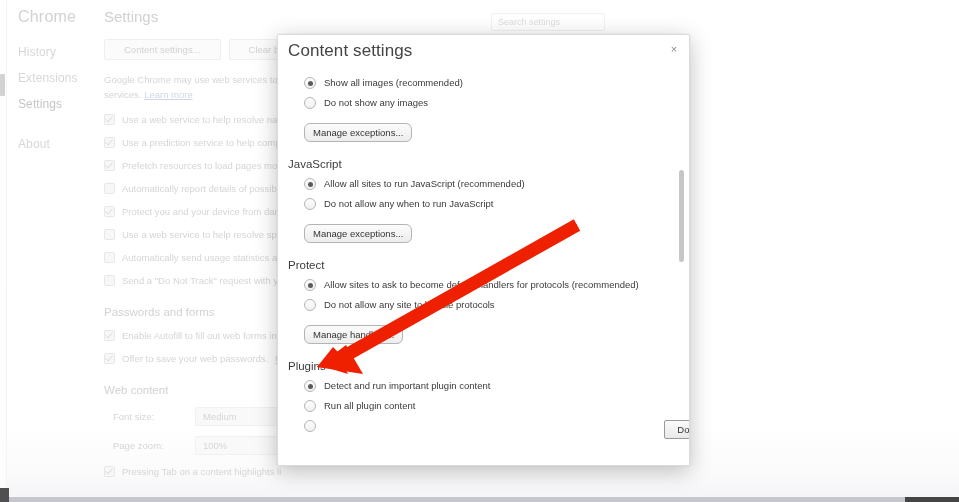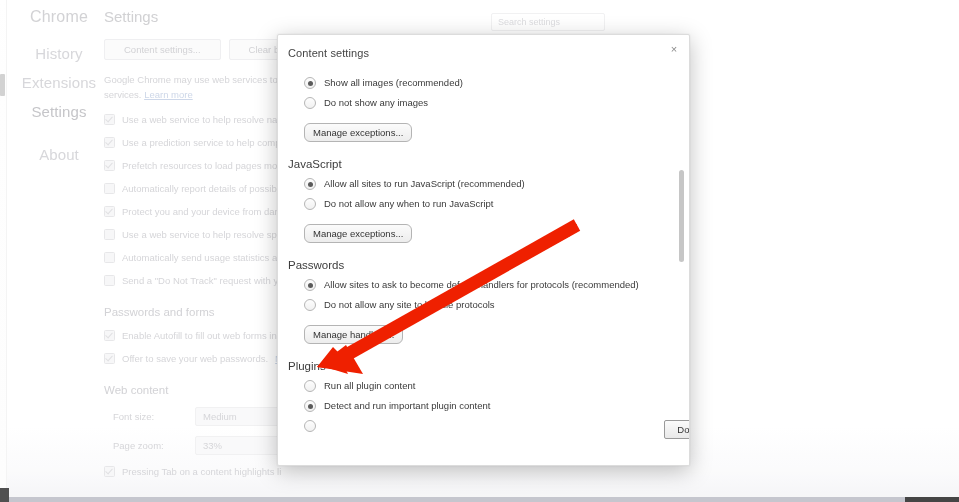--- a/index.html
+++ b/index.html
@@ -30,25 +30,25 @@
   }
   #bottom-dark-right{
     position:absolute;left:905px;top:497px;width:54px;height:5px;
     background:#1d1d1d;
   }
   #bottom-dark-left{
     position:absolute;left:0px;top:488px;width:9px;height:14px;
     background:#2a2a2a;
   }
 
-  .sidebar{position:absolute;left:18px;top:8px;width:82px;text-align:center;}
+  .sidebar{position:absolute;left:18px;top:8px;width:82px;}
   .brand{
     font-size:16px;color:#c9c9cc;letter-spacing:.2px;margin-bottom:19px;
   }
-  .nav-item{font-size:15px;color:#cfcfd3;margin-bottom:12px;letter-spacing:.1px;}
+  .nav-item{font-size:12px;color:#cfcfd3;margin-bottom:12px;letter-spacing:.1px;}
   .nav-item.active{color:#b9b9bd;}
   .nav-gap{height:14px;}
 
   .content{position:absolute;left:104px;top:8px;width:420px;}
   .page-title{font-size:15px;color:#c7c7ca;margin:0 0 14px 0;font-weight:400;}
   .btn-row{display:flex;gap:8px;margin-bottom:12px;}
   .ghost-btn{
     font-size:9.5px;color:#c9c9cd;border:1px solid #ececee;background:#fafafa;
     border-radius:2px;padding:4px 19px;white-space:nowrap;
   }
@@ -79,21 +79,21 @@
 
   
   #overlay{position:absolute;left:0;top:0;width:959px;height:502px;background:rgba(255,255,255,0.18);}
   #dialog{
     position:absolute;left:277px;top:34px;width:411px;height:430px;
     background:#ffffff;border:1px solid #dcdcdc;border-radius:2px;
     box-shadow:0 5px 22px rgba(0,0,0,0.25), 0 0 0 1px rgba(0,0,0,0.02);
     overflow:hidden;
   }
   #dlg-title{
-    position:absolute;left:10px;top:12px;font-size:11px;color:#444;letter-spacing:.1px;
+    position:absolute;left:10px;top:6px;font-size:17px;color:#444;letter-spacing:.1px;
   }
   #dlg-close{
     position:absolute;right:8px;top:7px;width:14px;height:14px;
     font-size:11px;color:#8a8a8a;text-align:center;line-height:14px;cursor:pointer;
   }
   #dlg-body{
     position:absolute;left:0;top:30px;width:466px;height:368px;overflow:hidden;
   }
   .dlg-inner{padding:2px 18px 0 10px;}
   .grp-head{font-size:11.5px;color:#3c3c3c;margin:14px 0 8px 0;}
@@ -209,21 +209,21 @@
     <div class="field-row">
       <span class="field-label">Font size:</span>
       <span class="select-box">
         <span>Medium</span>
         <span class="caret">▾</span>
       </span>
     </div>
     <div class="field-row">
       <span class="field-label">Page zoom:</span>
       <span class="select-box">
-        <span>33%</span>
+        <span>100%</span>
         <span class="caret">▾</span>
       </span>
     </div>
     <div class="chk-row">
       <span class="chk on"></span>
       <span>Pressing Tab on a content highlights li</span>
     </div>
 
     <div class="sec-head">Network</div>
 
@@ -262,40 +262,40 @@
         <span class="radio on"></span>
         <span class="radio-label">Allow all sites to run JavaScript (recommended)</span>
       </div>
       <div class="radio-row">
         <span class="radio"></span>
         <span class="radio-label">Do not allow any when to run JavaScript</span>
       </div>
       <div class="mini-btn">Manage exceptions...</div>
 
       
-      <div class="grp-head">Passwords</div>
+      <div class="grp-head">Protect</div>
       <div class="radio-row">
         <span class="radio on"></span>
         <span class="radio-label">Allow sites to ask to become default handlers for protocols (recommended)</span>
       </div>
       <div class="radio-row">
         <span class="radio"></span>
         <span class="radio-label">Do not allow any site to handle protocols</span>
       </div>
       <div class="mini-btn">Manage handlers...</div>
 
       
       <div class="grp-head">Plugins</div>
       <div class="radio-row">
-        <span class="radio"></span>
-        <span class="radio-label">Run all plugin content</span>
-      </div>
-      <div class="radio-row">
         <span class="radio on"></span>
         <span class="radio-label">Detect and run important plugin content</span>
+      </div>
+      <div class="radio-row">
+        <span class="radio"></span>
+        <span class="radio-label">Run all plugin content</span>
       </div>
       <div class="radio-row">
         <span class="radio"></span>
         <span class="radio-label">Let me choose when to run plugin content</span>
       </div>
       
 
     </div>
   </div>
 

